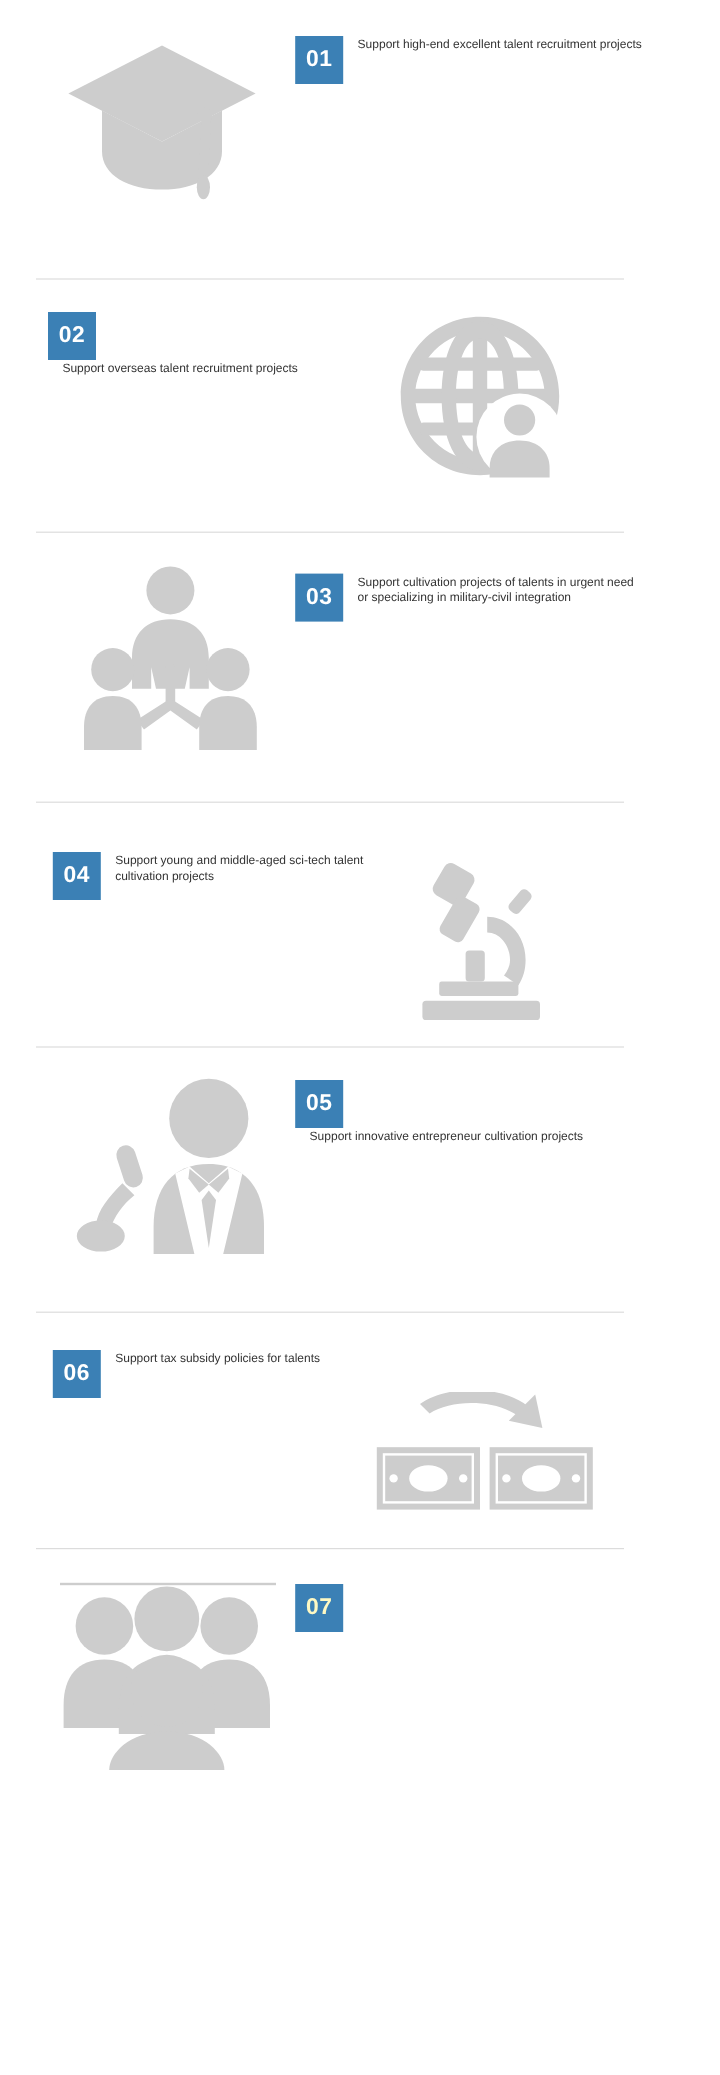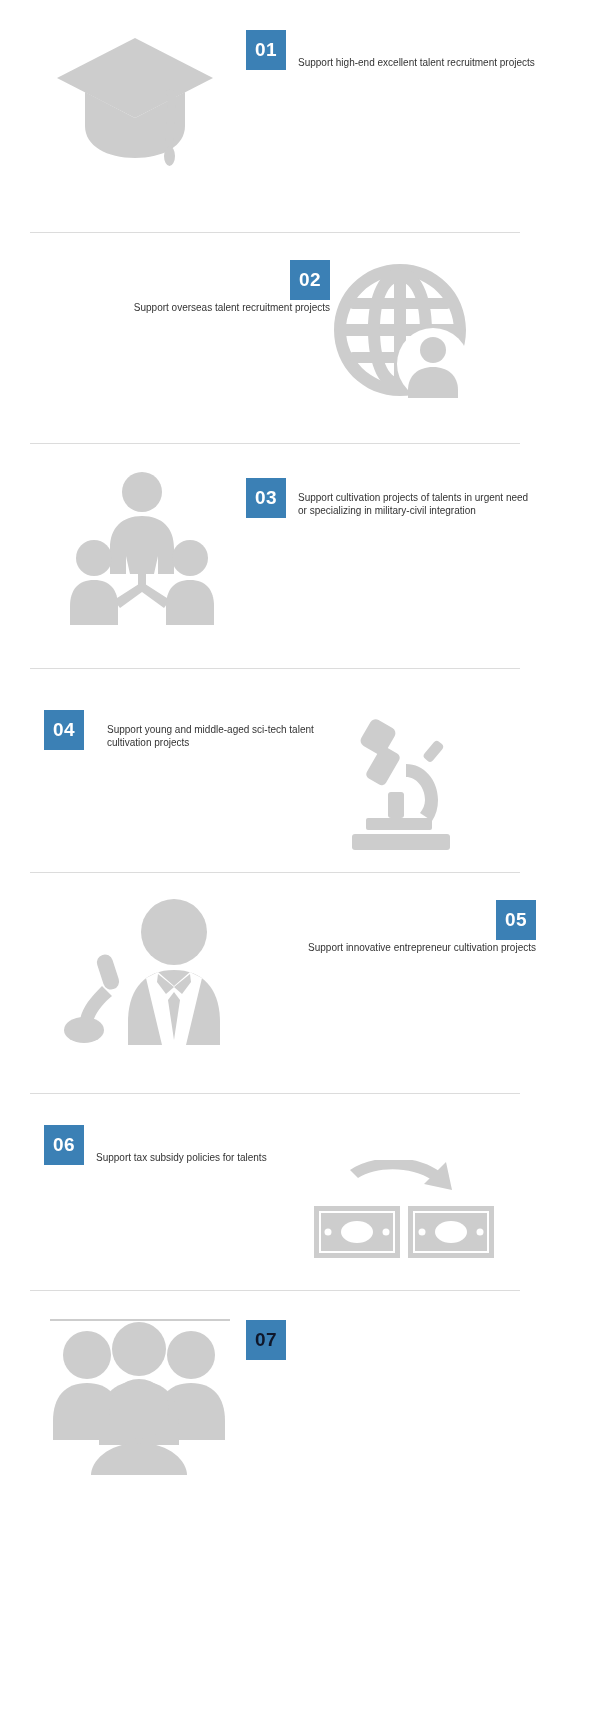--- a/index.html
+++ b/index.html
@@ -28,21 +28,21 @@
   .divider {
     position: absolute;
     left: 30px;
     width: 490px;
     height: 1px;
     background: #dcdcdc;
   }
   .label-group {
     position: absolute;
     display: flex;
-    align-items: flex-end;
+    align-items: flex-start;
   }
   .badge {
     width: 40px;
     height: 40px;
     background: #3b80b5;
     color: #ffffff;
     font-size: 19px;
     font-weight: bold;
     display: flex;
     align-items: center;
@@ -127,21 +127,21 @@
       </svg>
     </div>
     <div class="label-group" style="left:246px; top:478px; width:290px;">
       <div class="badge" style="background: rgb(59, 128, 181); color: rgb(255, 255, 255);">03</div>
       <div class="label-text">Support cultivation projects of talents in urgent need or specializing in military-civil integration</div>
     </div>
     <div class="divider" style="top: 668px; background: rgb(220, 220, 220);"></div>
   </div>
 
   <div class="section">
-    <div class="label-group" style="left:44px; top:710px; width:270px;gap:11px;">
+    <div class="label-group" style="left:44px; top:710px; width:270px;">
       <div class="badge" style="background: rgb(59, 128, 181); color: rgb(255, 255, 255);">04</div>
       <div class="label-text">Support young and middle-aged sci-tech talent cultivation projects</div>
     </div>
     <div class="icon-wrap" style="left:350px; top:712px;">
       <svg width="110" height="140" viewBox="0 0 110 140">
         <g class="icon-fill" fill="#cdcdcd">
           <rect x="14" y="10" width="28" height="30" rx="6" transform="rotate(30 28 25)"></rect>
           <rect x="22" y="36" width="22" height="36" rx="5" transform="rotate(30 33 54)"></rect>
           <path d="M56 52 C74 52 88 68 88 88 C88 96 86 103 82 109 L70 101 C73 97 75 93 75 88 C75 75 66 65 56 65 Z"></path>
           <rect x="38" y="80" width="16" height="26" rx="3"></rect>
@@ -221,17 +221,17 @@
           <circle cx="146" cy="40" r="24"></circle>
           <path d="M146 68 C124 68 112 82 112 106 L112 125 L180 125 L180 106 C180 82 168 68 146 68 Z"></path>
           <circle cx="94" cy="34" r="27"></circle>
           <path d="M94 66 C68 66 54 82 54 110 L54 130 L134 130 L134 110 C134 82 120 66 94 66 Z"></path>
           <circle cx="94" cy="94" r="30"></circle>
           <path d="M94 128 C62 128 46 147 46 160 L142 160 C142 147 126 128 94 128 Z"></path>
         </g>
       </svg>
     </div>
     <div class="label-group" style="left:246px; top:1320px; width:290px;">
-      <div class="badge" style="background: rgb(59, 128, 181); color: #0f172a;">07</div>
+      <div class="badge" style="background: rgb(59, 128, 181); color: #fef9c3;">07</div>
     </div>
   </div>
 
 </div>
 
 </body></html>

